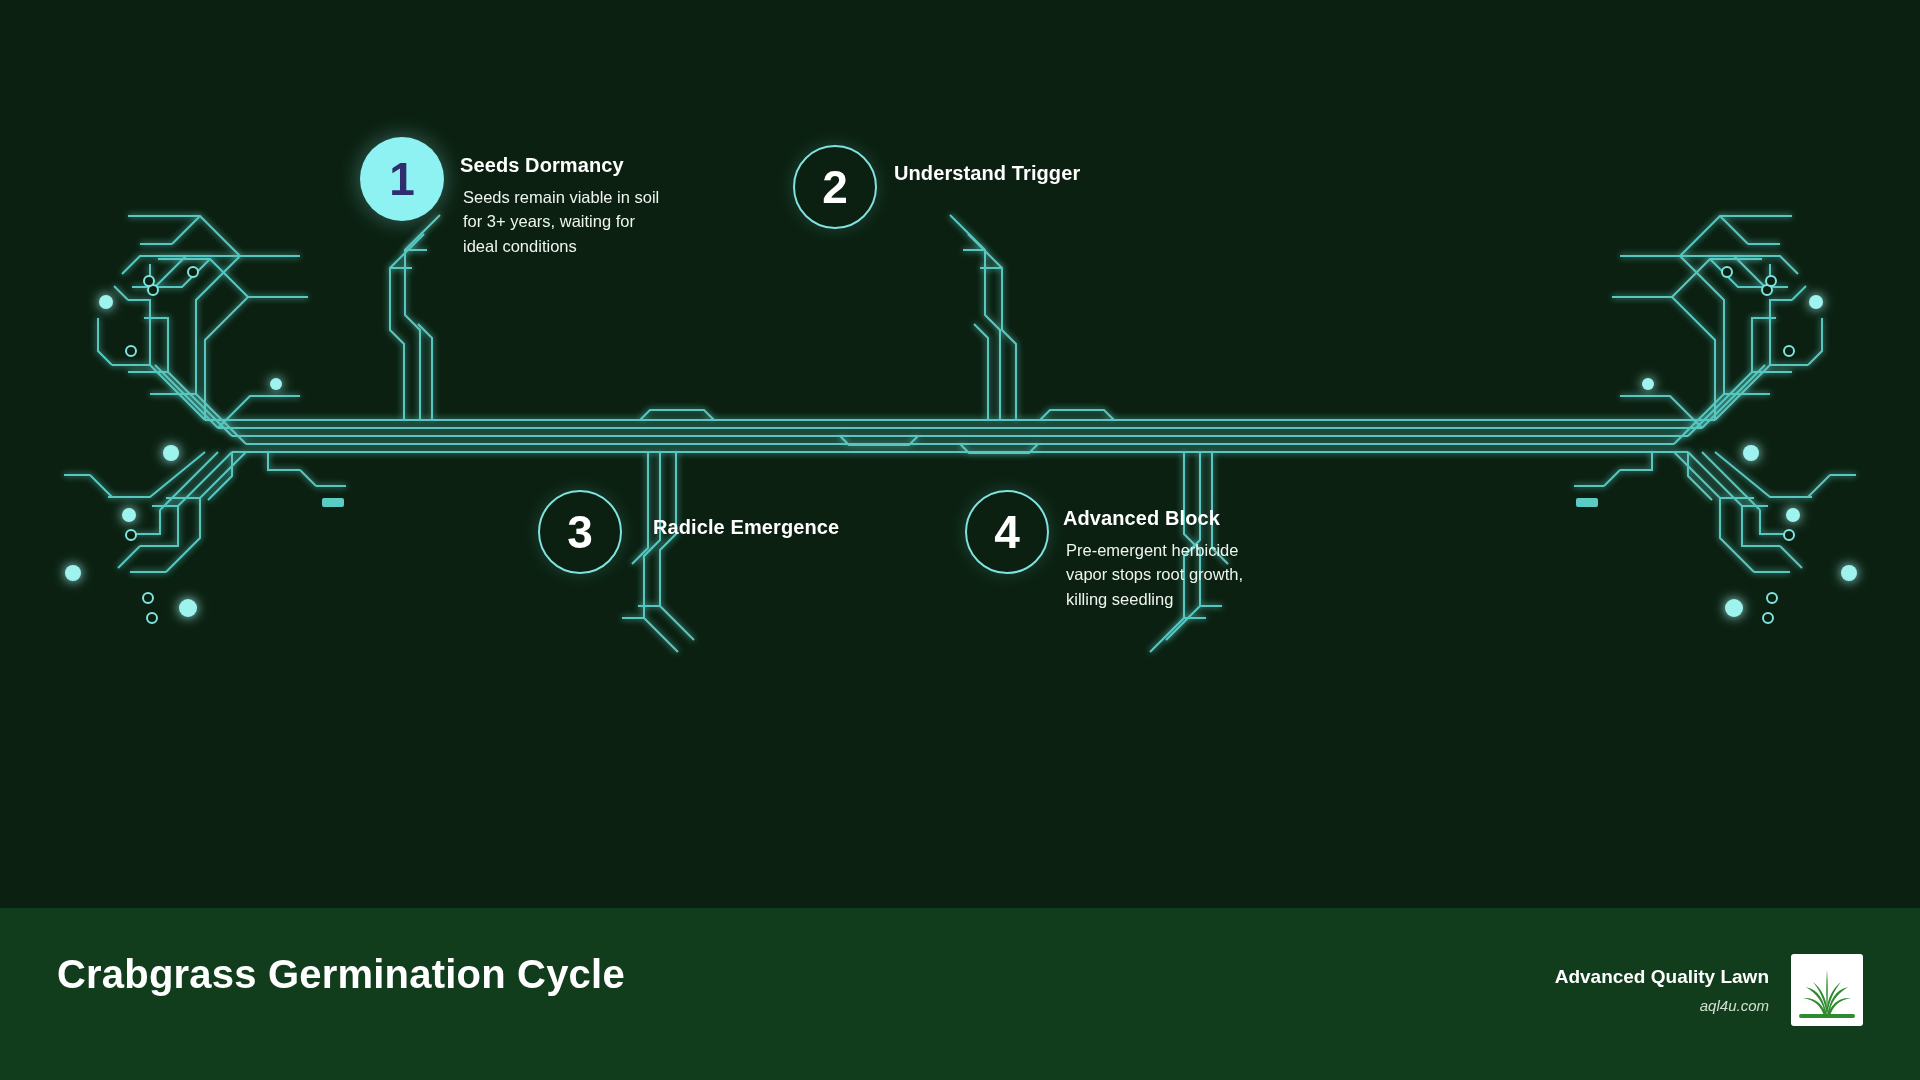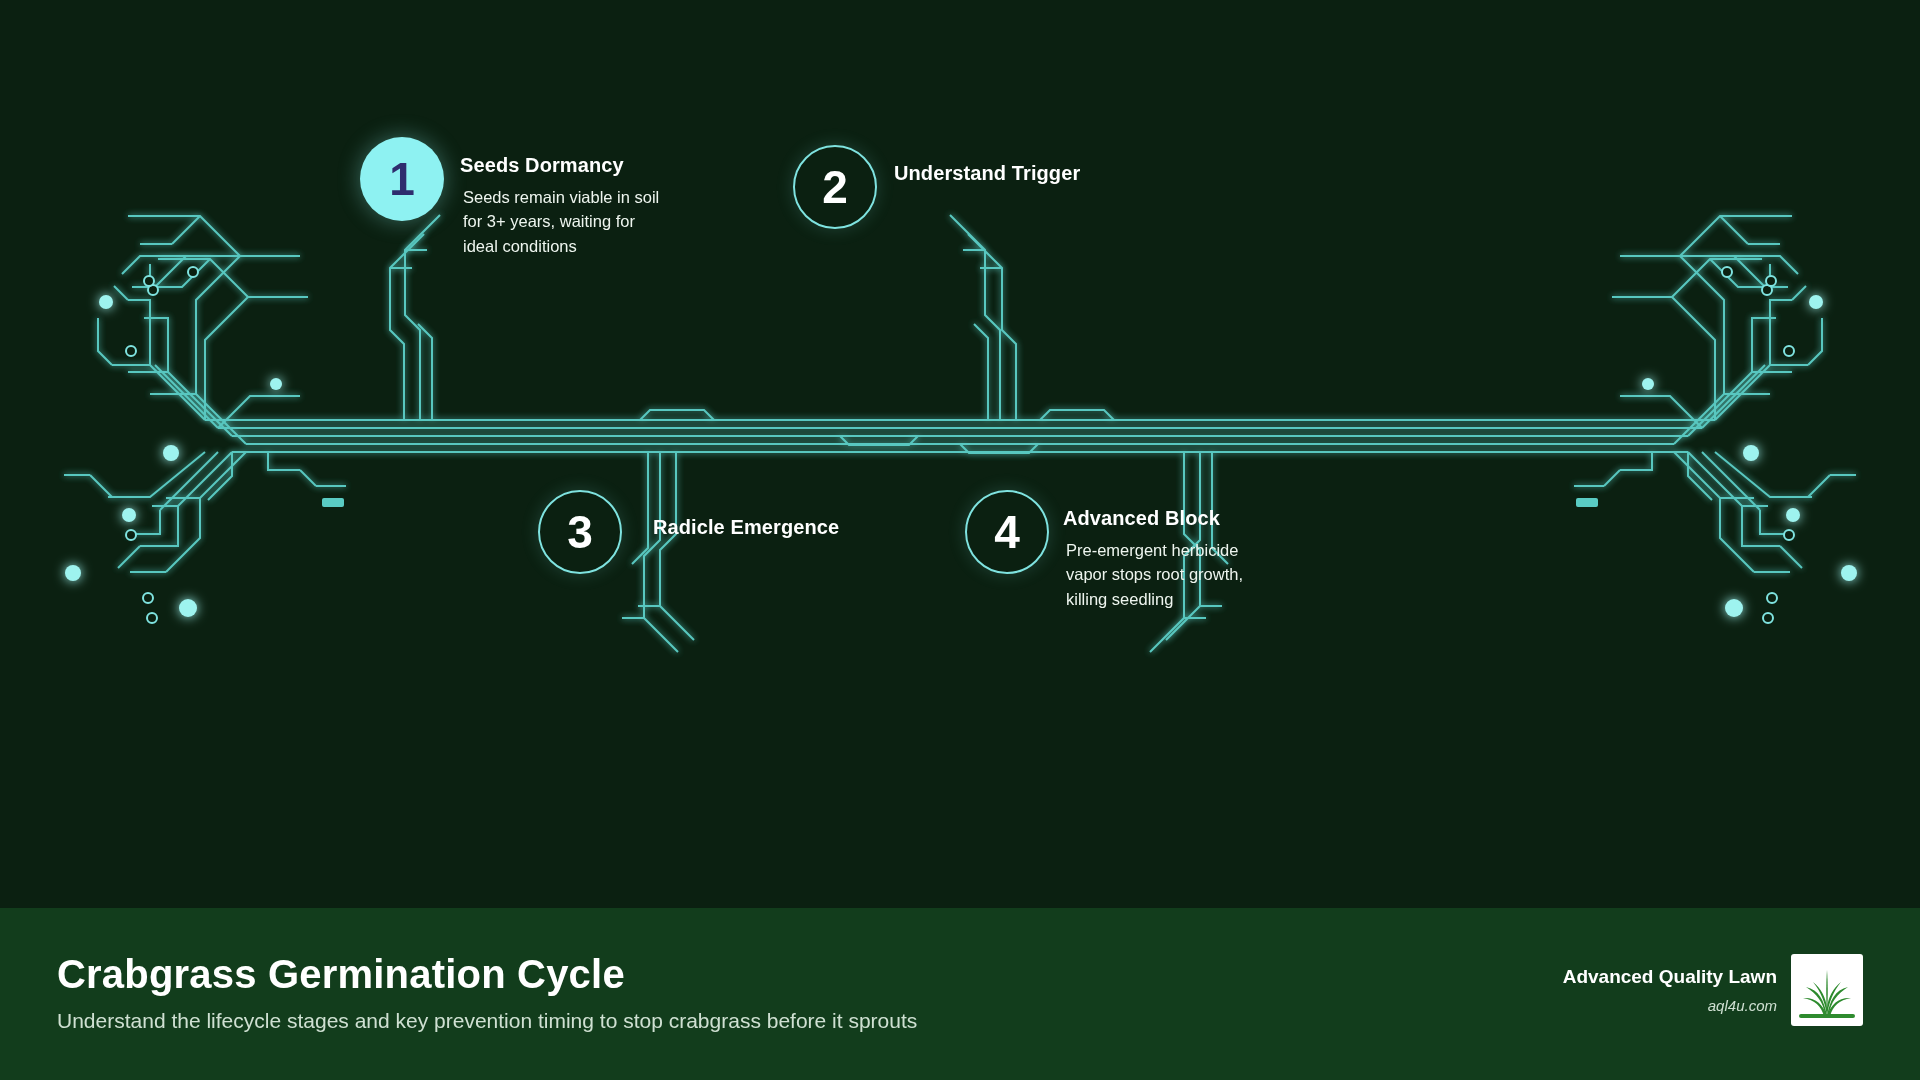--- a/index.html
+++ b/index.html
@@ -81,21 +81,21 @@
   .footer-title{
     position:absolute; left:57px; top:44px;
     color:#ffffff; font-size:40px; font-weight:700; letter-spacing:.2px;
   }
   .footer-sub{
     position:absolute; left:57px; top:101px;
     color:#cfe0d2; font-size:21px; font-weight:400;
   }
   .brand{
     position:absolute; right:57px; top:46px;
-    display:flex; align-items:center; gap:14px;
+    display:flex; align-items:center; gap:22px;
   }
   .brand-text{ text-align:right; }
   .brand-name{ color:#ffffff; font-size:19px; font-weight:700; }
   .brand-url{ color:#cfe0d2; font-size:15px; font-weight:400; margin-top:9px;font-style:italic; }
   .brand-logo{
     width:72px; height:72px; background:#ffffff; border-radius:3px;
     display:flex; align-items:flex-end; justify-content:center;
     overflow:hidden;
   }
 </style>
@@ -305,21 +305,20 @@
       <div class="marker outline">4</div>
       <div class="step-body">
         <div class="step-title">Advanced Block</div>
         <div class="step-desc">Pre-emergent herbicide vapor stops root growth, killing seedling</div>
       </div>
     </div>
   </div>
 
   <div class="footer">
     <div class="footer-title">Crabgrass Germination Cycle</div>
-    <div class="footer-sub">Understand the lifecycle stages and key prevention timing to stop crabgrass before it sprouts</div>
 
     <div class="brand">
       <div class="brand-text">
         <div class="brand-name">Advanced Quality Lawn</div>
         <div class="brand-url">aql4u.com</div>
       </div>
       <div class="brand-logo">
         <svg width="72" height="72" viewBox="0 0 72 72">
           <g fill="#2e8b2e">
             <path d="M36 62 C 34 48 30 38 22 28 C 30 34 35 44 36 54 Z"></path>

